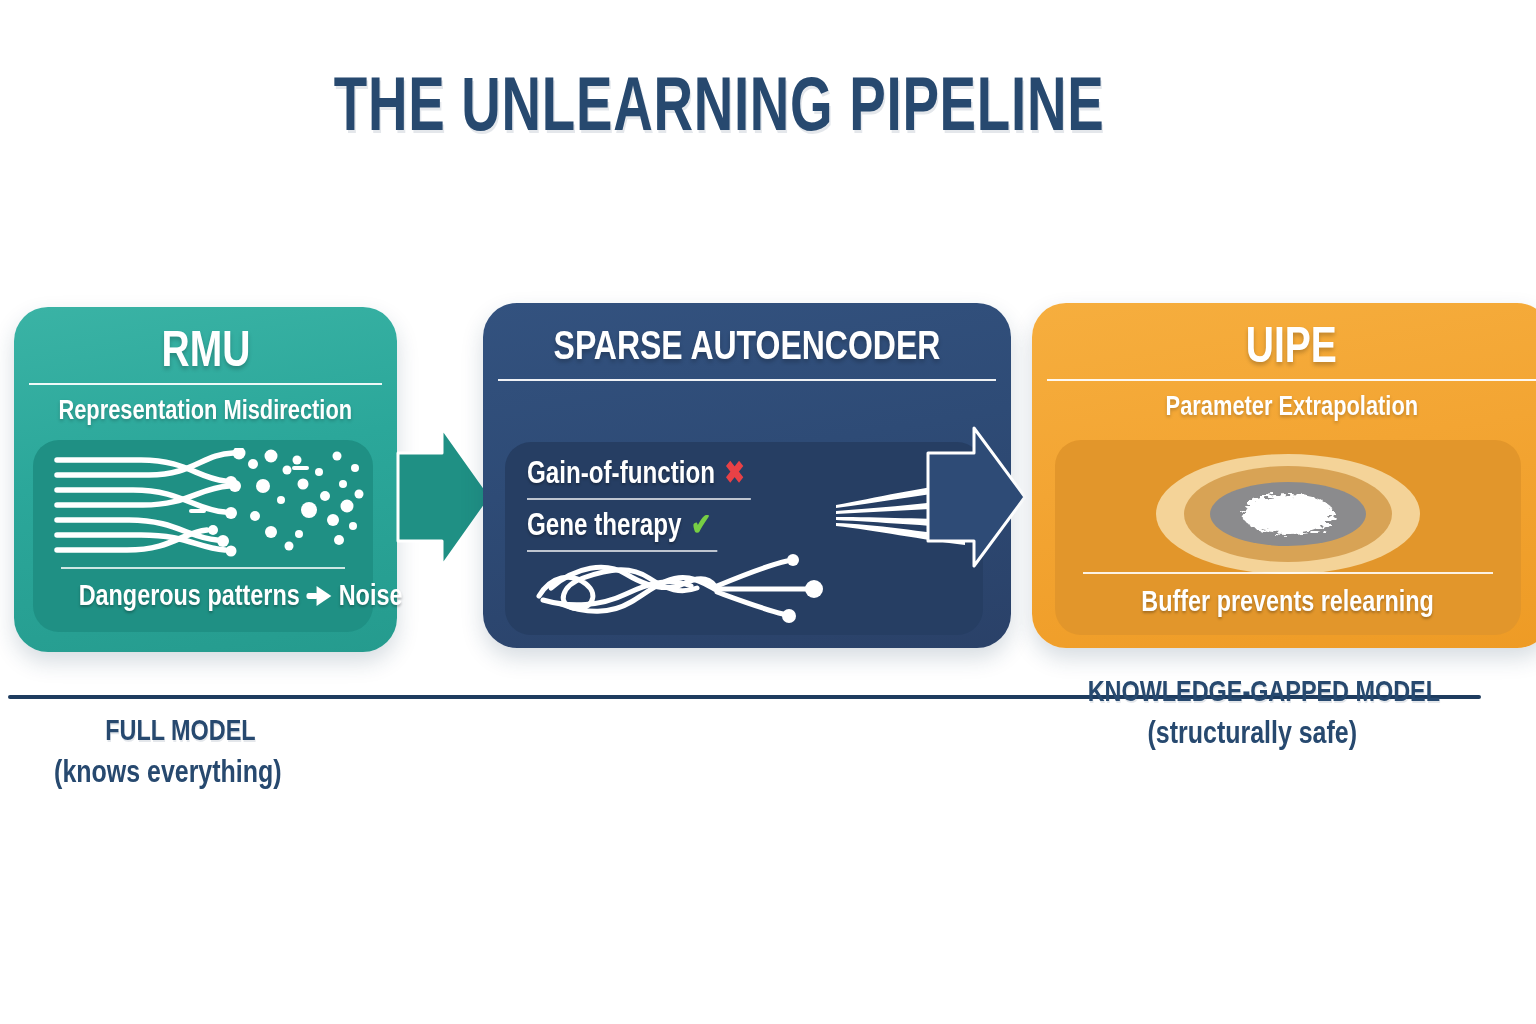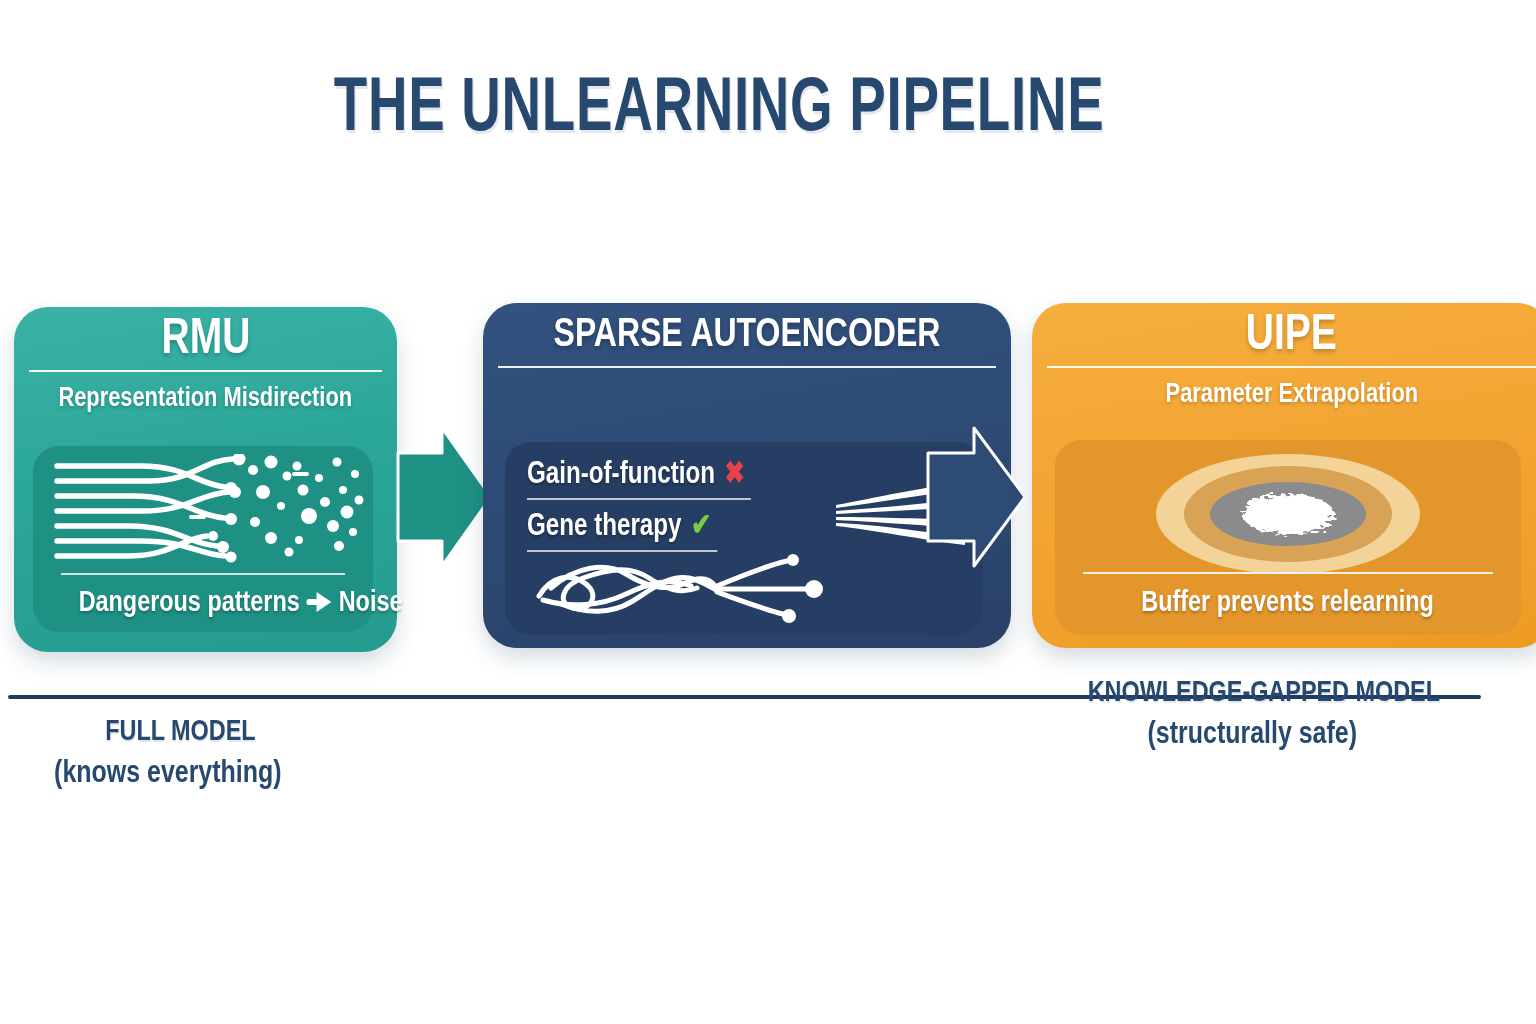--- a/index.html
+++ b/index.html
@@ -20,27 +20,27 @@
 
   
   .stage{
     position:absolute;border-radius:34px;color:#fff;text-align:center;
     box-shadow:0 10px 22px rgba(30,60,90,.18);
   }
   #stage-rmu {left:14px;  top:307px; width:383px; height:345px; background:linear-gradient(170deg,#3ab3a5 0%,var(--teal) 45%,#259b8e 100%);}
   #stage-sae {left:483px; top:303px; width:528px; height:345px; background:linear-gradient(170deg,#33527f 0%,var(--blue) 45%,#2a4168 100%);}
   #stage-uipe{left:1032px;top:303px; width:519px; height:345px; background:linear-gradient(170deg,#f6ae3e 0%,var(--orange) 45%,#ee9b25 100%);}
 
-  .stage-title{font-size:50px;line-height:58px;font-weight:800;text-shadow:0 3px 5px rgba(0,0,0,.22);}
+  .stage-title{margin-top:13px;font-size:50px;line-height:58px;font-weight:800;text-shadow:0 3px 5px rgba(0,0,0,.22);}
   #stage-sae .stage-title{font-size:41px;}
   .stage-divider{height:2px;margin:5px 15px 8px;background:rgba(255,255,255,.92);}
   .stage-subtitle{font-size:28px;line-height:34px;font-weight:700;text-shadow:0 2px 4px rgba(0,0,0,.22);}
 
   .panel{position:absolute;border-radius:26px;padding-left:21px;}
-  #panel-rmu {left:19px;right:24px;top:133px;bottom:20px;background:var(--teal-dark);margin-top:6px;}
+  #panel-rmu {left:19px;right:24px;top:133px;bottom:20px;background:var(--teal-dark);}
   #panel-sae {left:22px;right:28px;top:139px;bottom:13px;background:var(--blue-dark);}
   #panel-uipe{left:23px;right:30px;top:137px;bottom:13px;background:var(--orange-dark);}
 
   .panel-divider{position:absolute;left:28px;right:28px;height:2px;background:rgba(255,255,255,.78);}
   #panel-rmu  .panel-divider{top:127px;}
   #panel-uipe .panel-divider{top:132px;background:rgba(255,255,255,.88);}
 
   .panel-caption{
     position:absolute;left:0;right:0;text-align:center;
     font-size:30px;font-weight:700;text-shadow:0 2px 3px rgba(0,0,0,.28);

